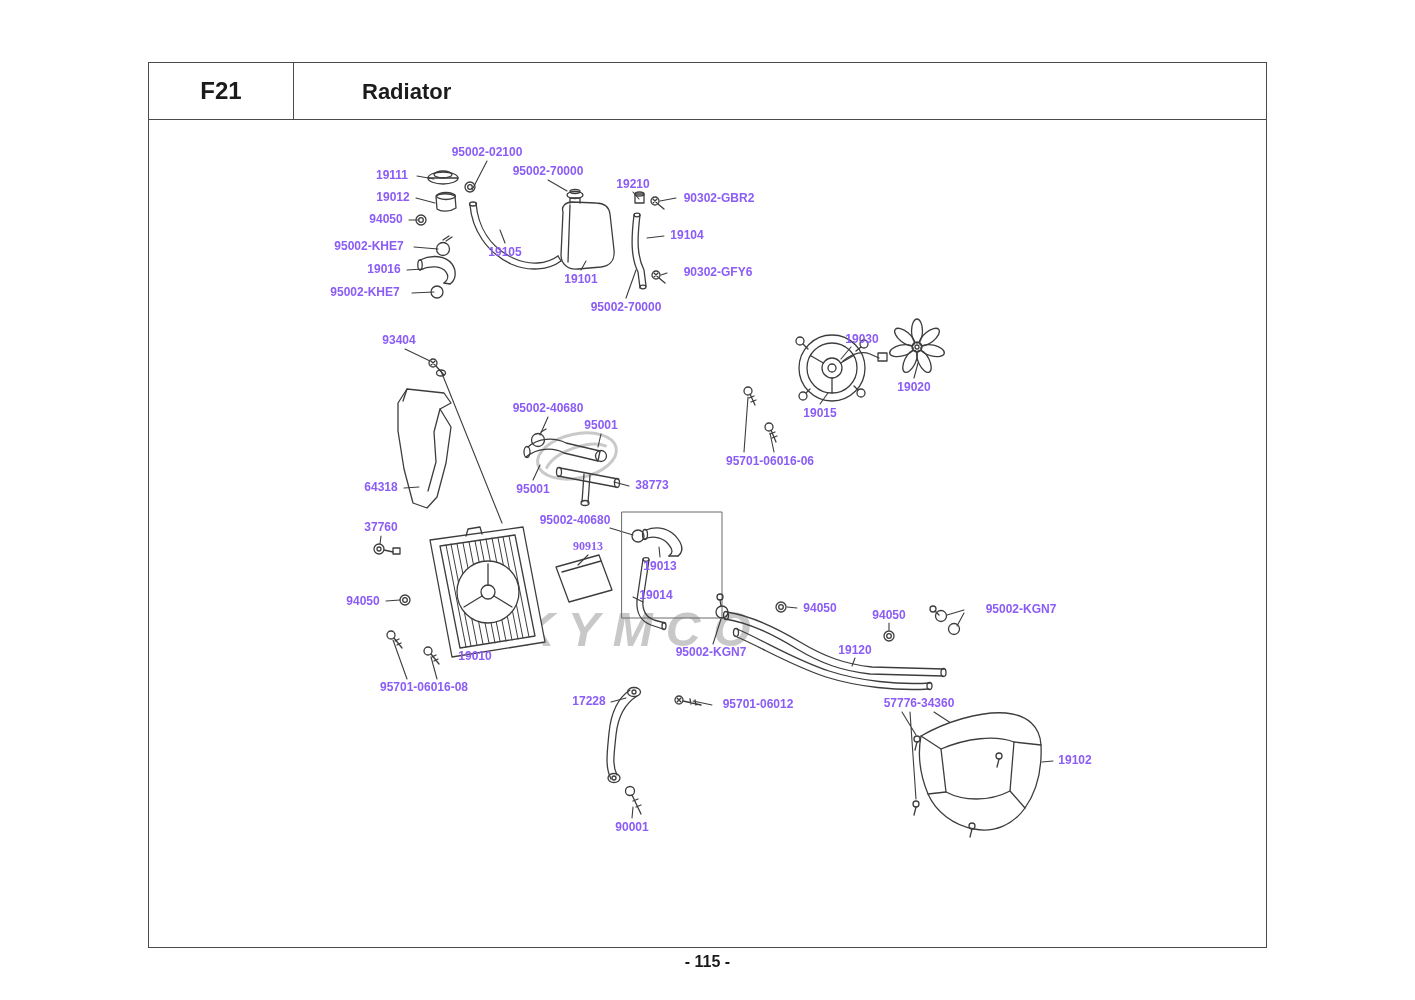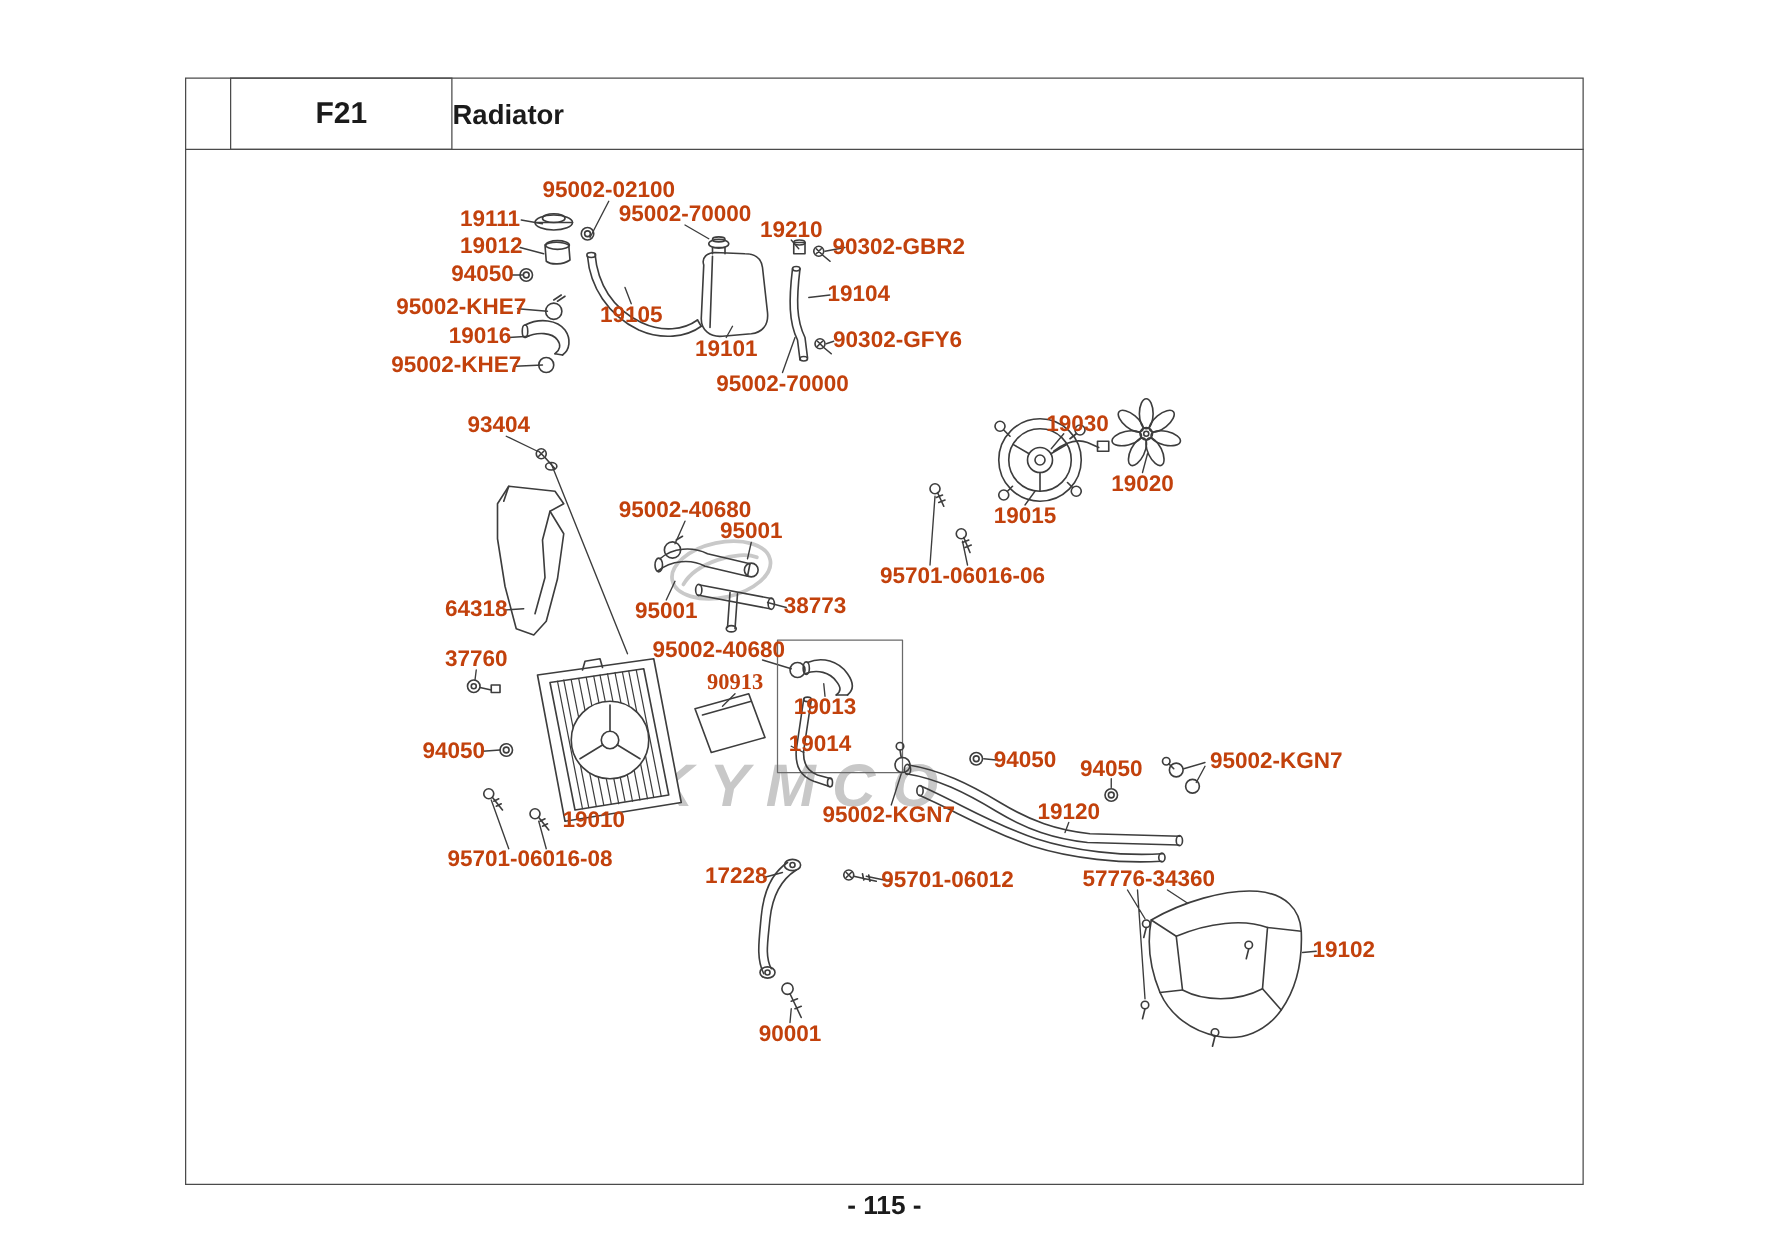--- a/index.html
+++ b/index.html
@@ -14,56 +14,55 @@
     overflow: hidden;
   }
   .outer-border {
     position: absolute; left: 148px; top: 62px;
     width: 1119px; height: 886px;
     border: 1.5px solid #4b4b4b;
     z-index: 4; pointer-events: none;
   }
   .code-box {
     position: absolute; left: 148px; top: 62px;
-    width: 178px; height: 58px;
+    width: 146px; height: 58px;
     border: 1.5px solid #4b4b4b;
     display: flex; align-items: center; justify-content: center;
     font-size: 24px; font-weight: bold;
     z-index: 5;
-    margin-left: 36px;
   }
   .header-line {
     position: absolute; left: 148px; top: 119px;
     width: 1119px; height: 0;
     border-top: 1.5px solid #4b4b4b;
     z-index: 5;
   }
   .page-title {
     position: absolute; left: 362px; top: 79px;
     font-size: 22px; font-weight: bold;
     z-index: 5;
   }
   .footer {
     position: absolute; left: 148px; top: 953px; width: 1119px;
-    text-align: center; font-size: 21px; font-weight: bold;
+    text-align: center; font-size: 16px; font-weight: bold;
     z-index: 5;
   }
   .watermark-text {
     position: absolute; left: 520px; top: 602px;
     font-size: 48px; font-weight: bold; font-style: italic;
     letter-spacing: 13px; color: #c8c8c8;
     z-index: 1; white-space: nowrap;
   }
   svg.diagram { position: absolute; left: 0; top: 0; z-index: 2; }
   .labels-layer { position: absolute; left: 0; top: 0; width: 100%; height: 100%; z-index: 3; pointer-events: none; }
   .part-label {
     position: absolute;
     transform: translate(-50%, -50%);
-    font-size: 18px; font-weight: bold;
-    color: #c2410c; white-space: nowrap;
+    font-size: 12px; font-weight: bold;
+    color: #8b5cf6; white-space: nowrap;
   }
 </style>
 </head>
 <body>
 
 <div class="page">
 
   <div class="watermark-text">KYMCO</div>
 
   <svg class="diagram" width="1415" height="1000" viewBox="0 0 1415 1000" fill="none" stroke="#3d3d3d" stroke-width="1.3" stroke-linecap="round" stroke-linejoin="round">

